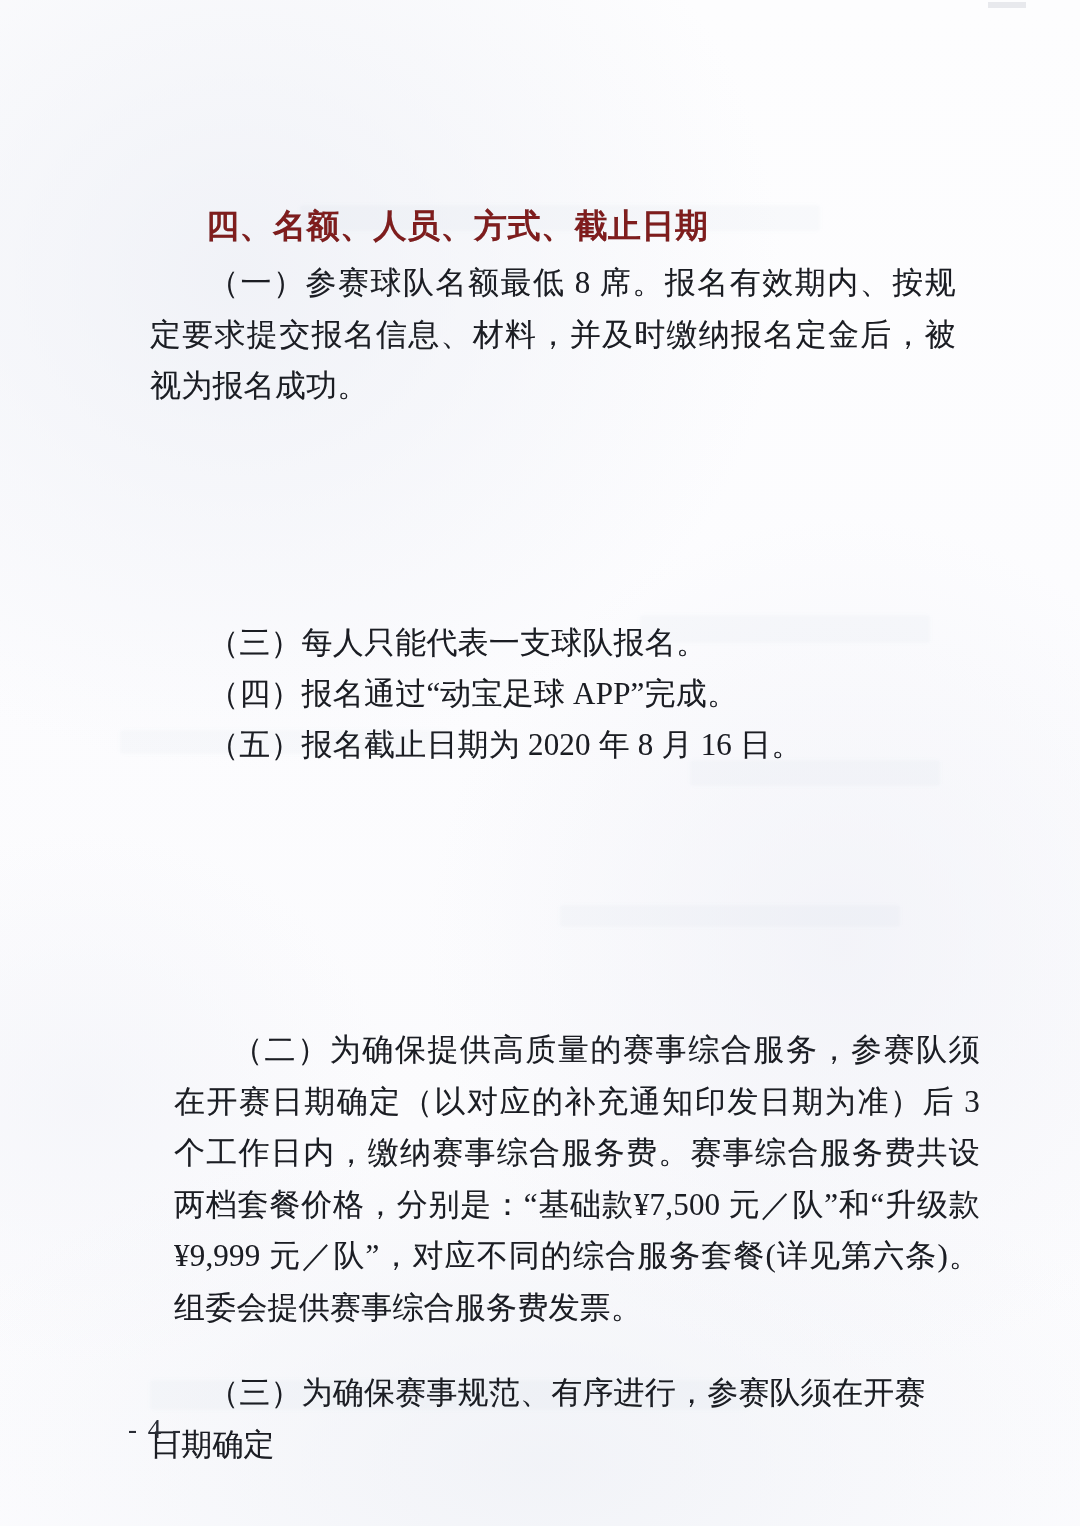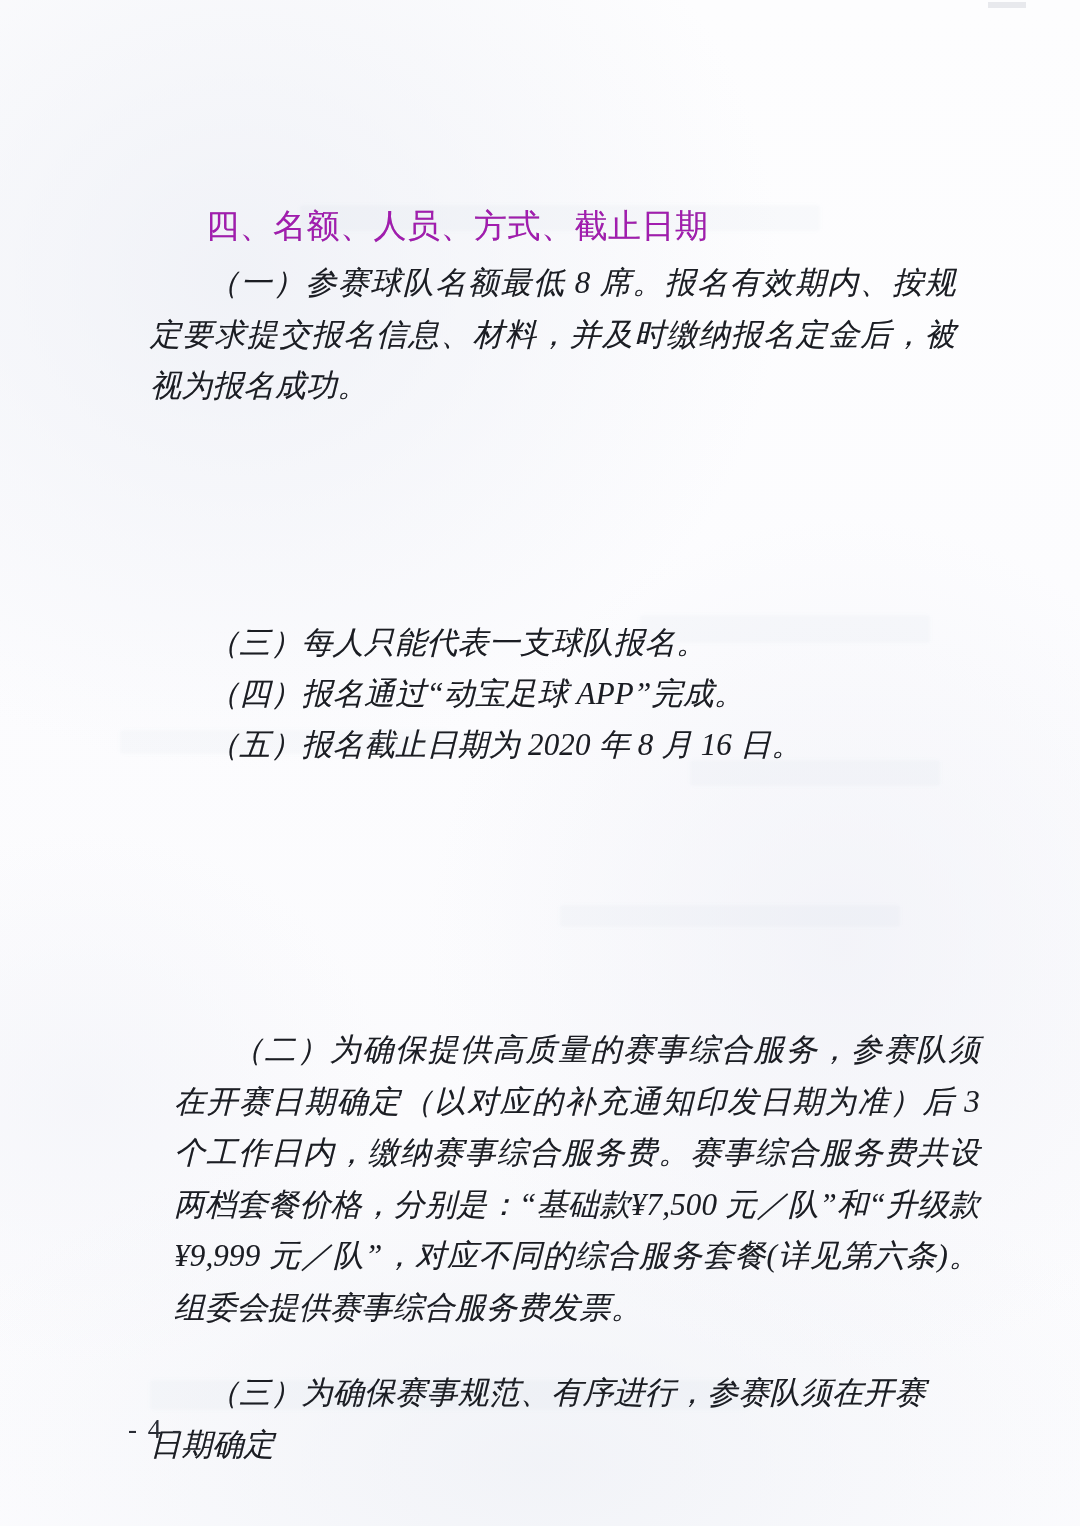--- a/index.html
+++ b/index.html
@@ -50,43 +50,42 @@
     width: 1080px;
     height: 1526px;
   }
 
   
   .heading {
     position: absolute;
     left: 150px;
     width: 810px;
     font-family: "Liberation Sans", "DejaVu Sans", sans-serif;
-    font-weight: normal;
+    font-weight: bold;
     font-size: 33px;
     line-height: 44px;
     letter-spacing: 0.5px;
-    color: #a21caf;
+    color: #7f1d1d;
     text-indent: 56px;
     white-space: nowrap;
   }
 
   .para {
     position: absolute;
     left: 150px;
     width: 806px;
     font-family: "Liberation Serif", "DejaVu Serif", serif;
     font-size: 31px;
     line-height: 51.5px;
     color: #1b1d23;
     text-align: justify;
     text-align-last: left;
     text-indent: 58px;
     letter-spacing: 0.2px;
     word-break: break-all;
-    font-style: italic;
   }
 
   .para.single {
     text-align: left;
   }
 
   
   .heading, .para, .page-number {
     text-shadow: 0 0 0.6px rgba(30,34,44,0.30);
   }

